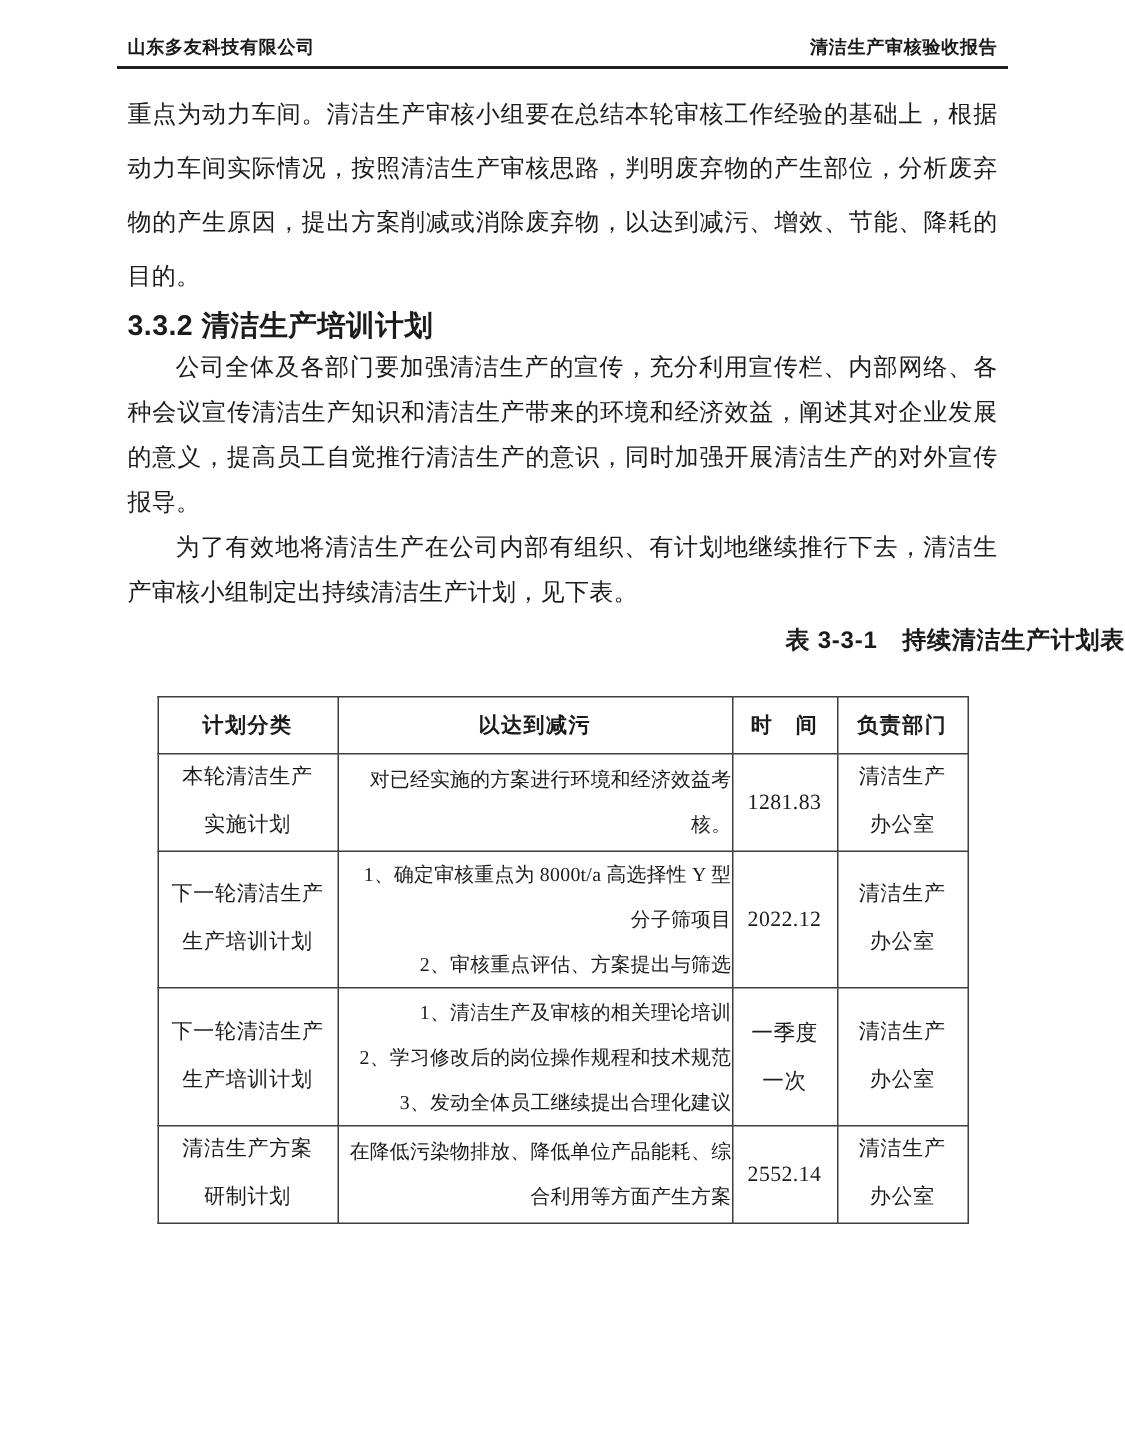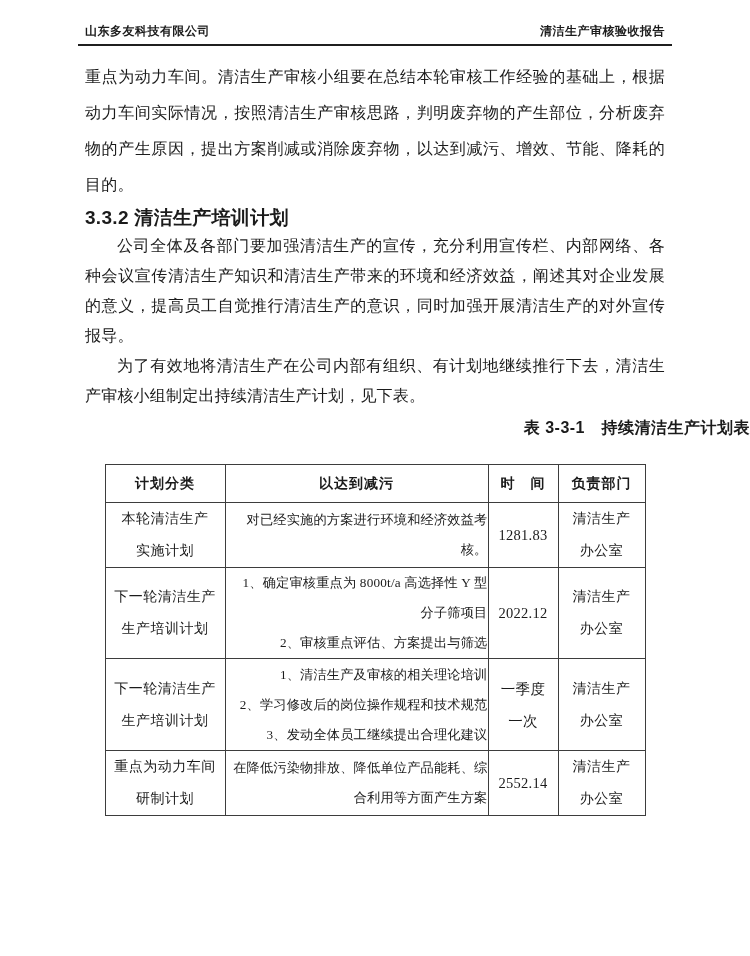--- a/index.html
+++ b/index.html
@@ -133,21 +133,21 @@
 生产培训计划</td>
         <td class="cell-content">1、清洁生产及审核的相关理论培训
 2、学习修改后的岗位操作规程和技术规范
 3、发动全体员工继续提出合理化建议</td>
         <td class="cell-center cell-time">一季度
 一次</td>
         <td class="cell-center">清洁生产
 办公室</td>
       </tr>
       <tr class="r4">
-        <td class="cell-center">重点为动力车间
+        <td class="cell-center">清洁生产方案
 研制计划</td>
         <td class="cell-content">在降低污染物排放、降低单位产品能耗、综
 合利用等方面产生方案</td>
         <td class="cell-center cell-time">2552.14</td>
         <td class="cell-center">清洁生产
 办公室</td>
       </tr>
     </tbody>
   </table>
 

